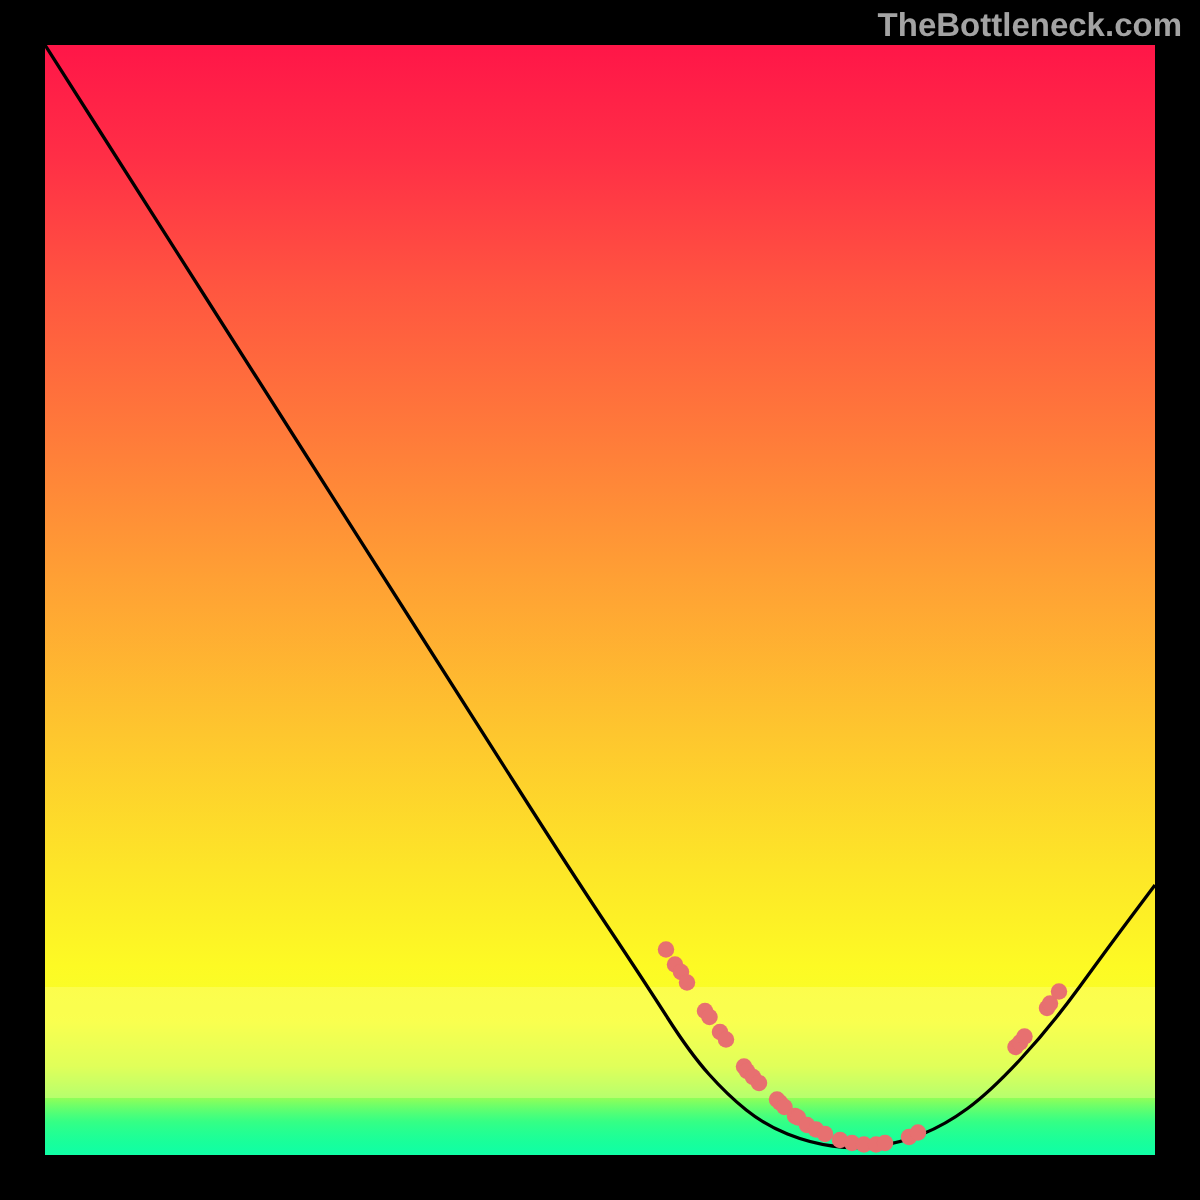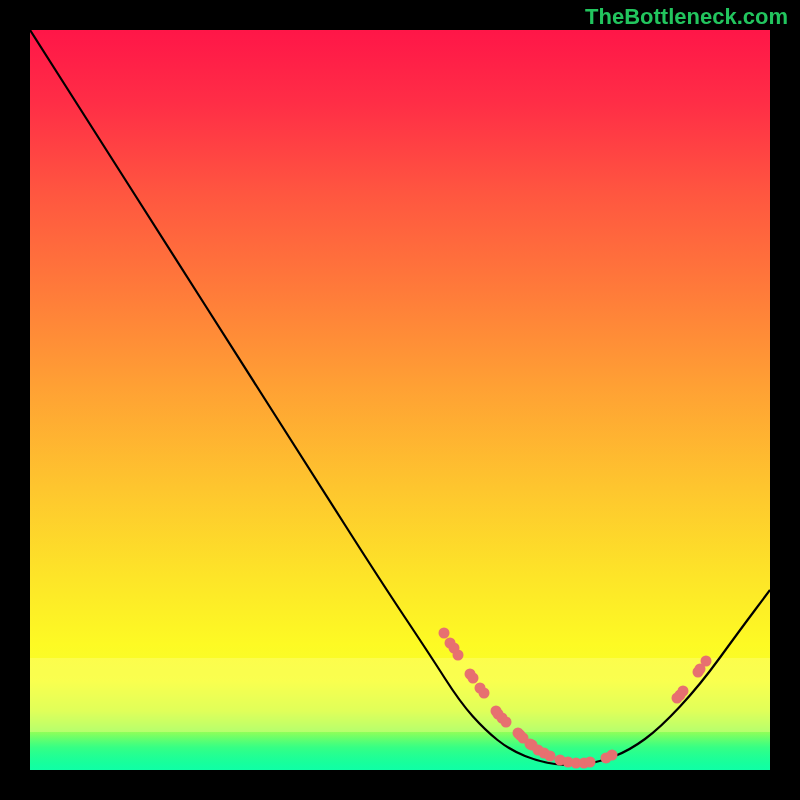--- a/index.html
+++ b/index.html
@@ -7,21 +7,21 @@
       width: 800px;
       height: 800px;
       position: relative;
       background: #000;
       font-family: Arial, sans-serif;
     }
     .watermark {
       position: absolute;
       top: 4px;
       right: 12px;
-      color: #22c55e;
+      color: #a3a3a3;
       font-size: 22px;
       font-weight: bold;
       z-index: 10;
     }
     .chart-area {
       position: absolute;
       left: 30px;
       top: 30px;
       width: 740px;
       height: 740px;

